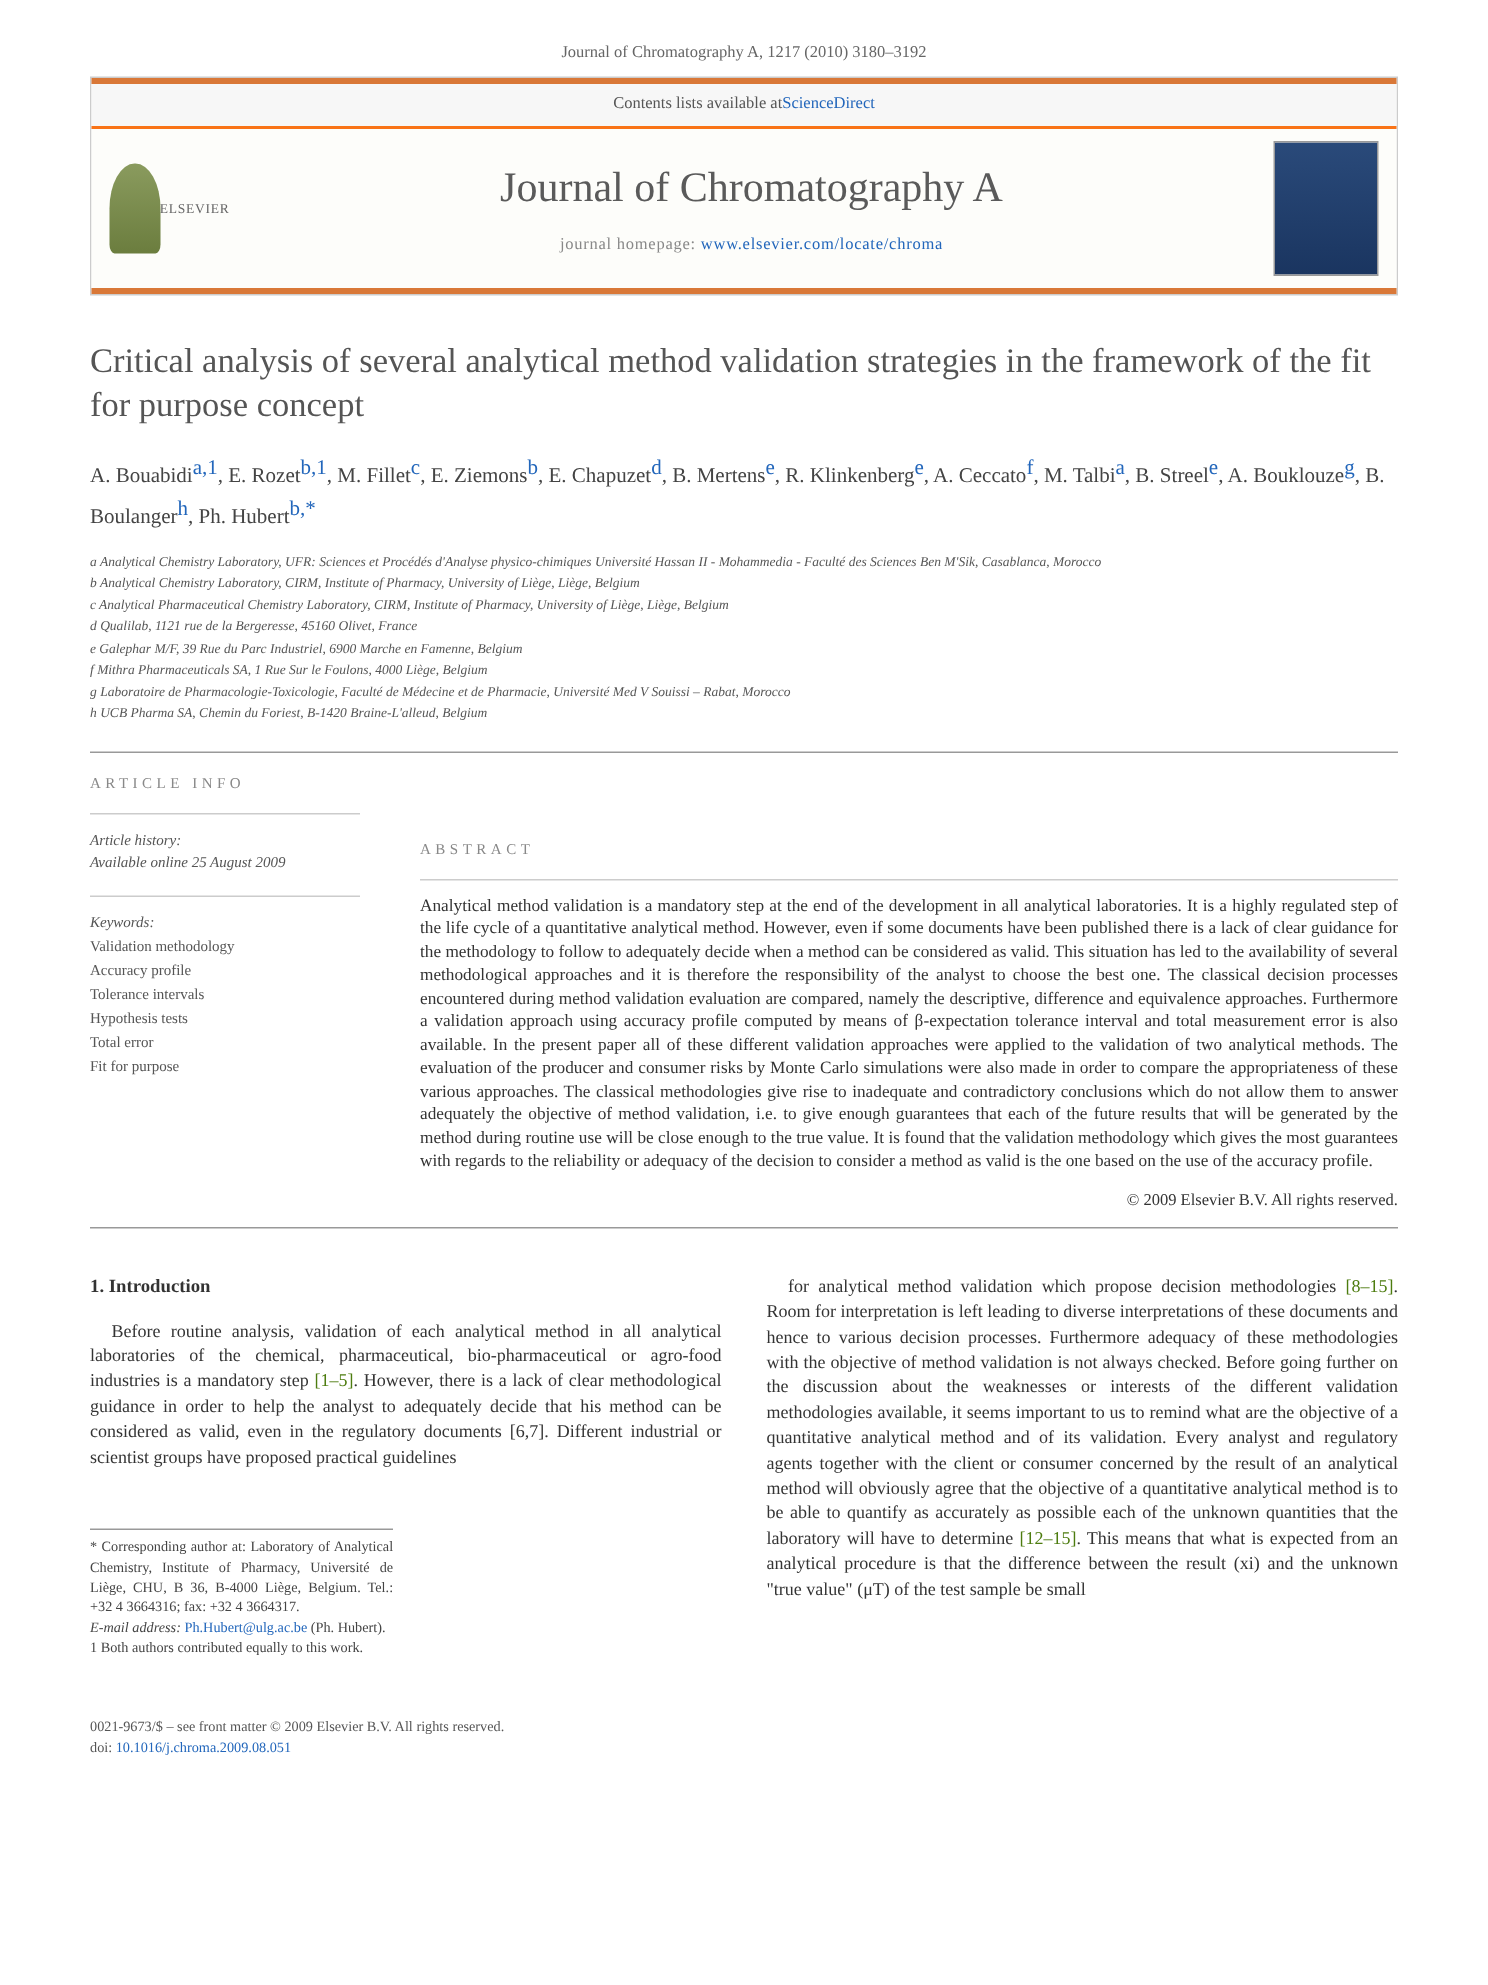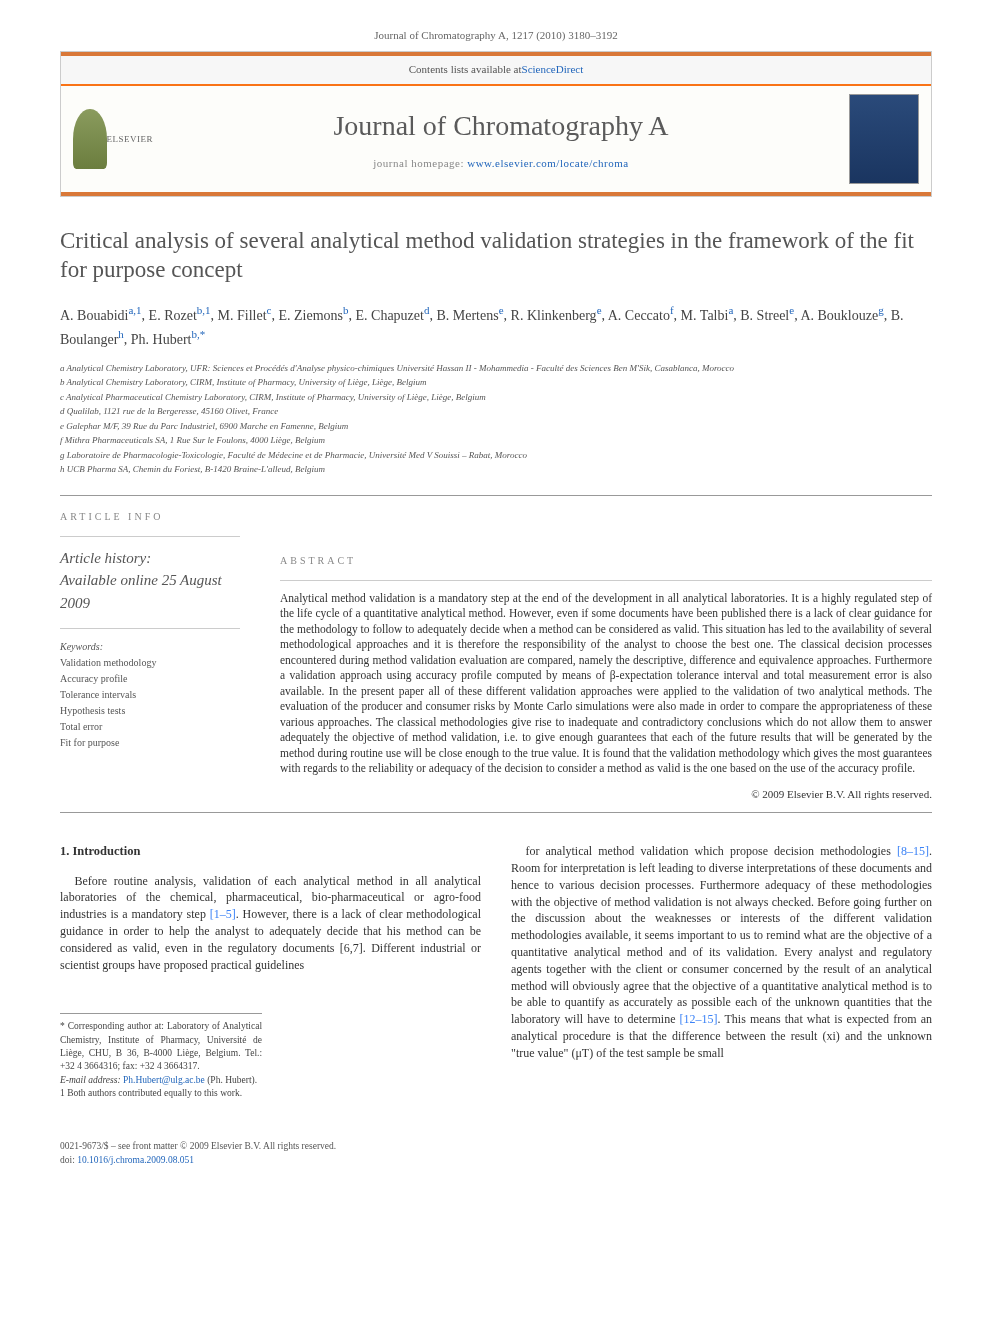--- a/index.html
+++ b/index.html
@@ -95,21 +95,21 @@
     font-weight: normal;
     line-height: 1.25;
     margin-bottom: 18px;
   }
   .authors {
     font-size: 14px;
     color: #444;
     margin-bottom: 12px;
     line-height: 1.5;
   }
-  .authors sup { font-size: 11px; color: #2266bb; }
+  .authors sup { font-size: 14px; color: #2266bb; }
   .affiliations {
     font-size: 9px;
     font-style: italic;
     color: #555;
     line-height: 1.5;
     margin-bottom: 18px;
   }
   .affiliations div { margin-bottom: 1px; }
   .divider { border-top: 1px solid #999; margin: 10px 0 14px 0; }
   .info-abstract {
@@ -122,21 +122,21 @@
     flex-shrink: 0;
   }
   .section-label {
     font-size: 10px;
     letter-spacing: 3px;
     color: #888;
     text-transform: uppercase;
     margin-bottom: 12px;
   }
   .info-block {
-    font-size: 15px;
+    font-size: 10px;
     font-style: italic;
     color: #555;
     margin-bottom: 14px;
     line-height: 1.5;
   }
   .info-block .label { font-style: italic; }
   .info-divider { border-top: 1px solid #ccc; margin: 10px 0; }
   .keywords {
     font-size: 10px;
     color: #555;
@@ -166,21 +166,21 @@
     font-size: 12px;
     text-align: justify;
     line-height: 1.4;
   }
   .body-col h2 {
     font-size: 12.5px;
     font-weight: bold;
     margin-bottom: 12px;
   }
   .body-col p { text-indent: 1.2em; }
-  .ref-link { color: #3b82f6; }
+  .ref-link { color: #4d7c0f; }
   .footnotes {
     font-size: 9.5px;
     color: #444;
     margin-top: 40px;
     line-height: 1.4;
     border-top: 1px solid #999;
     padding-top: 6px;
     width: 48%;
   }
   .footnotes a { color: #2266bb; text-decoration: none; }

